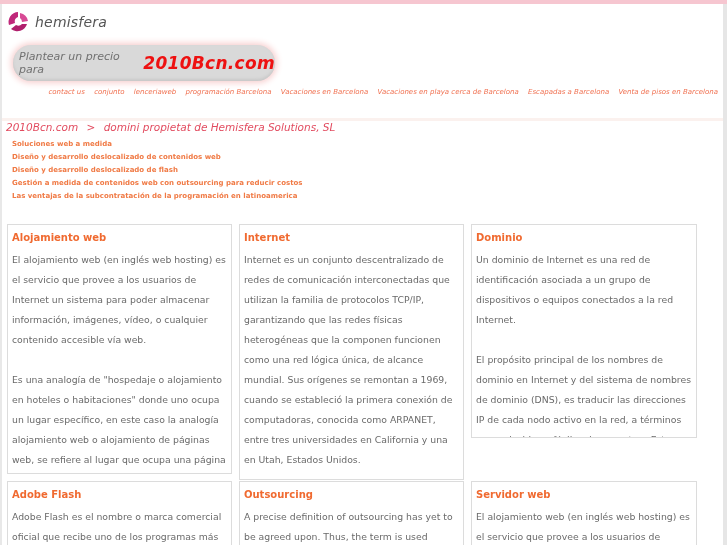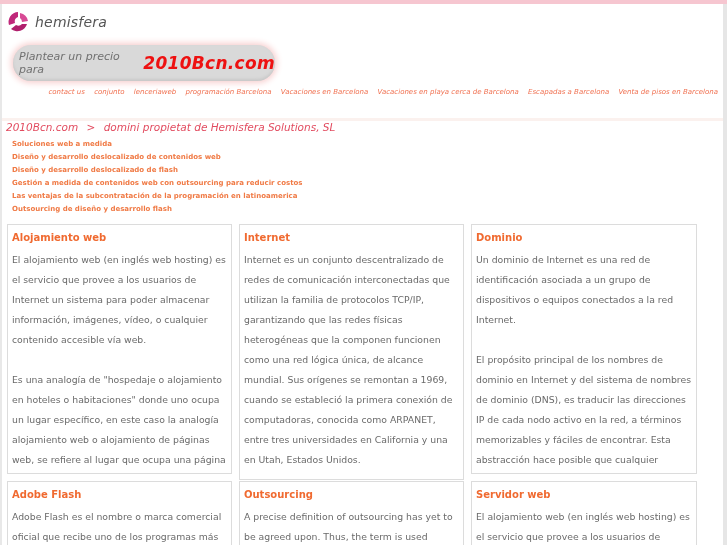--- a/index.html
+++ b/index.html
@@ -66,39 +66,38 @@
     <span>domini propietat de Hemisfera Solutions, SL</span>
   </div>
 </div>
 
 <div class="sidelinks">
   <a>Soluciones web a medida</a>
   <a>Diseño y desarrollo deslocalizado de contenidos web</a>
   <a>Diseño y desarrollo deslocalizado de flash</a>
   <a>Gestión a medida de contenidos web con outsourcing para reducir costos</a>
   <a>Las ventajas de la subcontratación de la programación en latinoamerica</a>
-  <a>Outsourcing de diseño y desarrollo flash</a>
 </div>
 
 <div class="card" style="left:7px; top:224px; width:225px; height:250px;">
   <div class="card-title">Alojamiento web</div>
   <div class="card-body">El alojamiento web (en inglés web hosting) es el servicio que provee a los usuarios de Internet un sistema para poder almacenar información, imágenes, vídeo, o cualquier contenido accesible vía web.
 
 Es una analogía de "hospedaje o alojamiento en hoteles o habitaciones" donde uno ocupa un lugar específico, en este caso la analogía alojamiento web o alojamiento de páginas web, se refiere al lugar que ocupa una página web, sitio web, sistema, correo electrónico, archivos etc. en internet o más específicamente en un servidor que por lo general hospeda varias aplicaciones o páginas web.</div>
   <a class="card-more">[ + ]</a>
 </div>
 
 <div class="card" style="left:239px; top:224px; width:225px; height:256px;">
   <div class="card-title">Internet</div>
   <div class="card-body">Internet es un conjunto descentralizado de redes de comunicación interconectadas que utilizan la familia de protocolos TCP/IP, garantizando que las redes físicas heterogéneas que la componen funcionen como una red lógica única, de alcance mundial. Sus orígenes se remontan a 1969, cuando se estableció la primera conexión de computadoras, conocida como ARPANET, entre tres universidades en California y una en Utah, Estados Unidos.
 
 Uno de los servicios que más éxito ha tenido en Internet ha sido la World Wide Web (WWW, o "la Web"), hasta tal punto que es habitual la confusión entre ambos términos. La WWW es un conjunto de protocolos que permite, de forma sencilla, la consulta remota de archivos de hipertexto. Ésta fue un desarrollo posterior (1990) y utiliza Internet como medio de transmisión.</div>
 </div>
 
-<div class="card" style="left:471px; top:224px; width:226px; height:250px;">
+<div class="card" style="left:471px; top:224px; width:226px; height:214px;">
   <div class="card-title">Dominio</div>
   <div class="card-body">Un dominio de Internet es una red de identificación asociada a un grupo de dispositivos o equipos conectados a la red Internet.
 
 El propósito principal de los nombres de dominio en Internet y del sistema de nombres de dominio (DNS), es traducir las direcciones IP de cada nodo activo en la red, a términos memorizables y fáciles de encontrar. Esta abstracción hace posible que cualquier servicio (de red) pueda moverse de un lugar geográfico a otro en la red Internet, aun cuando el cambio implique que tendrá una dirección IP diferente.
 
 Sin la ayuda del sistema de nombres de dominio, los usuarios de Internet tendrían que acceder a cada servicio web utilizando la dirección IP del nodo (por ejemplo, sería necesario utilizar http://192.0.32.10 en vez de http://example.com).</div>
 </div>
 
 <div class="card" style="left:7px; top:481px; width:225px; height:70px;">
   <div class="card-title">Adobe Flash</div>

